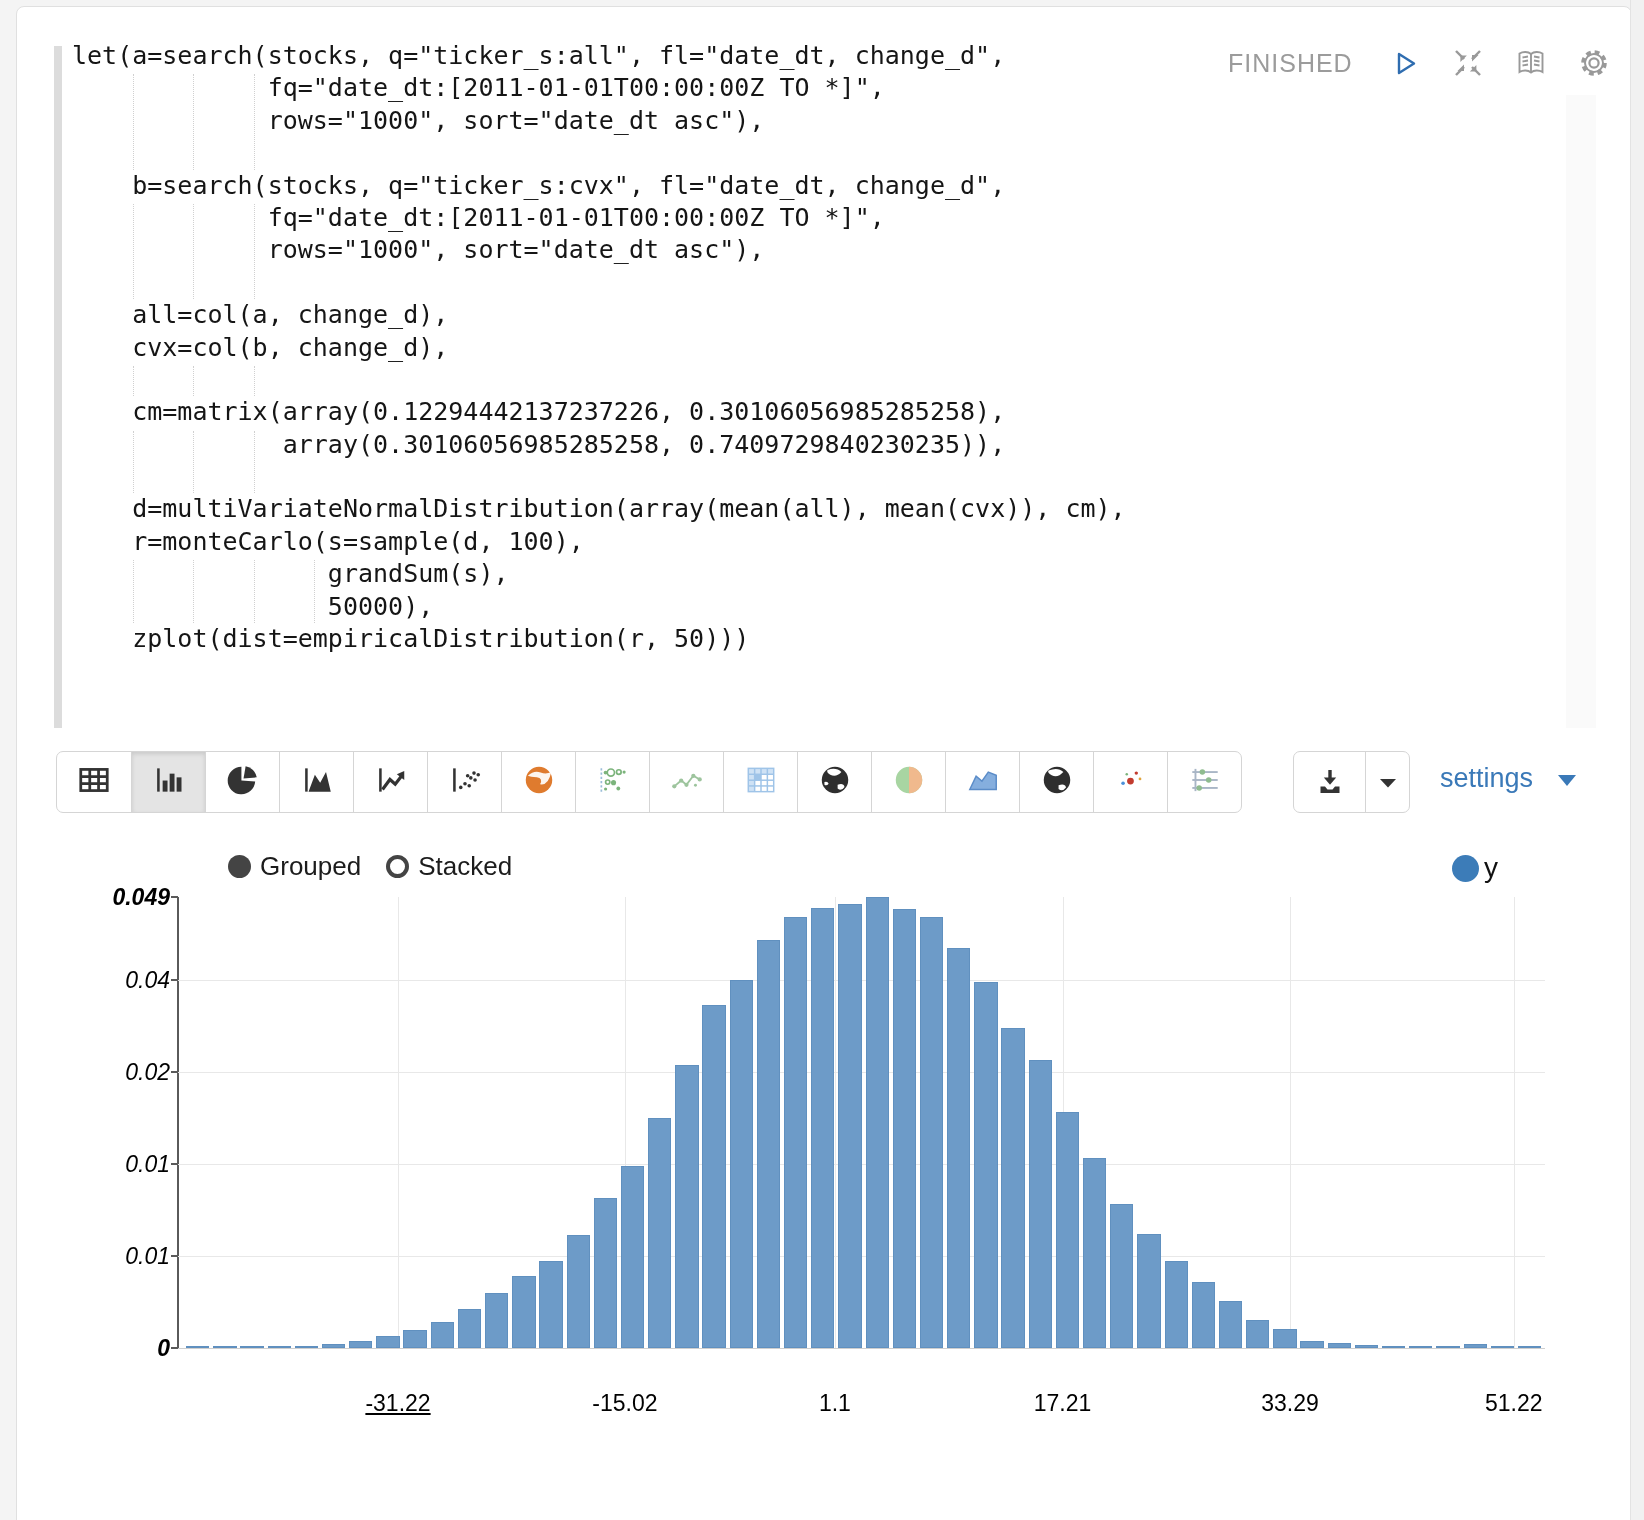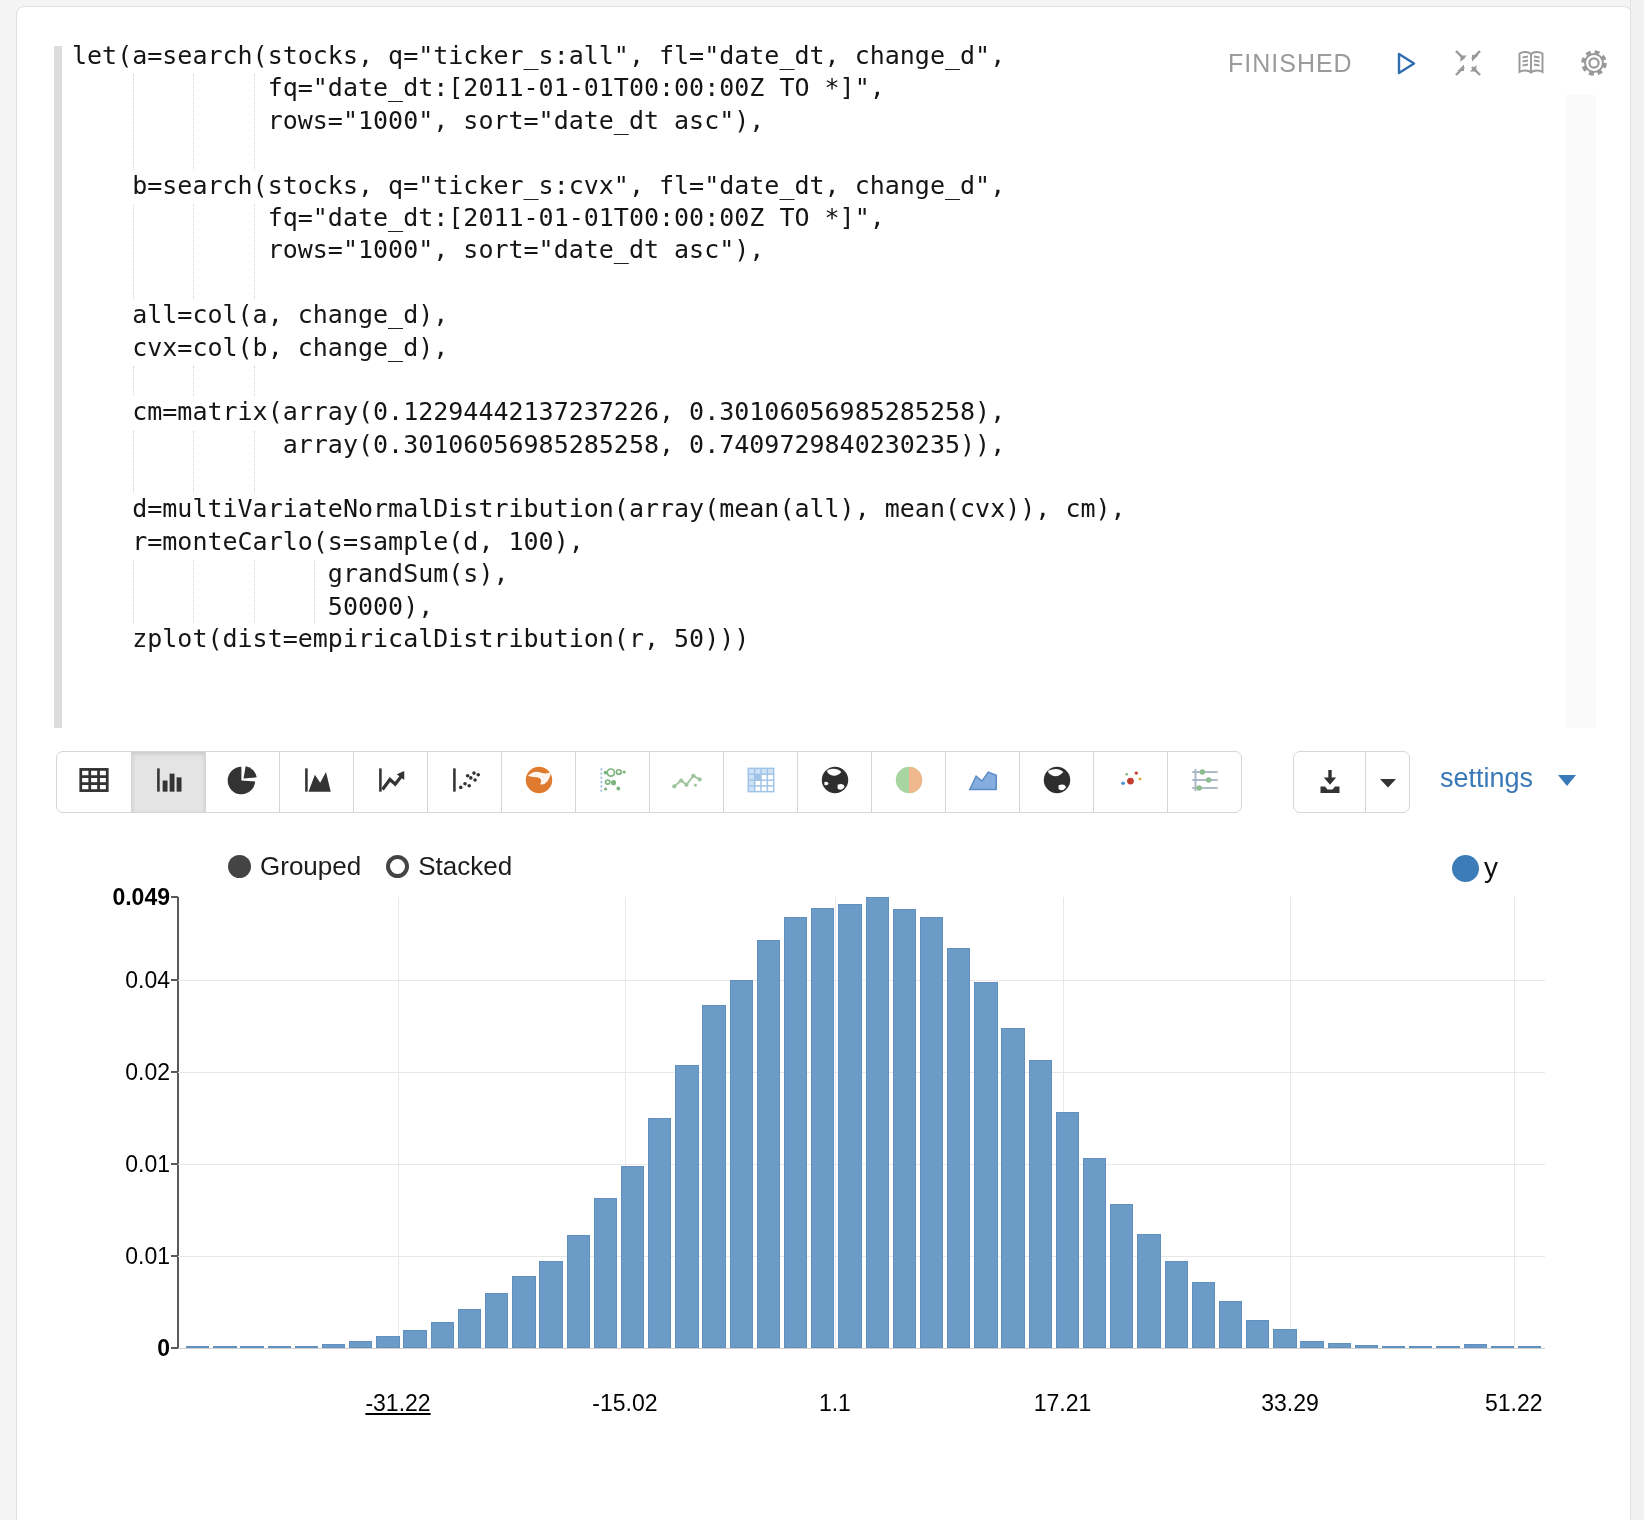--- a/index.html
+++ b/index.html
@@ -47,21 +47,21 @@
   .mode-dot.hollow{border:4px solid #444;background:#fff;}
   .mode-label{font-size:26px;color:#1c1c1c;}
   #series-legend{position:absolute;left:1452px;top:852px;display:flex;align-items:center;gap:5px;cursor:pointer;}
   #series-dot{width:27px;height:27px;border-radius:50%;background:#3c7cb8;}
   #series-label{font-size:28px;color:#111;}
   
   .gridline-h{position:absolute;left:178px;width:1367px;height:0;border-top:1px solid #e8e8e8;}
   .gridline-h.zero{border-top:1px solid #cfcfcf;}
   .gridline-v{position:absolute;top:897px;height:451px;width:0;border-left:1px solid #e8e8e8;}
   #y-axis-line{position:absolute;left:177px;top:897px;width:2px;height:452px;background:#5a5a5a;}
-  .ytick{position:absolute;width:70px;text-align:right;left:100px;font-size:23px;color:#000;}
+  .ytick{position:absolute;width:70px;text-align:right;left:100px;font-size:23px;color:#000;font-style:italic;}
   .ytick.bold{font-weight:bold;}
   .ytick-mark{position:absolute;width:7px;height:2px;background:#5a5a5a;left:171px;}
   .xtick{position:absolute;top:1390px;width:120px;margin-left:-60px;text-align:center;
         font-size:23px;color:#000;}
   .bar{position:absolute;background:#6d9bc8;border:1px solid #6090bf;box-sizing:border-box;cursor:pointer;}
 </style>
 </head>
 <body>
 
 <div id="app">

